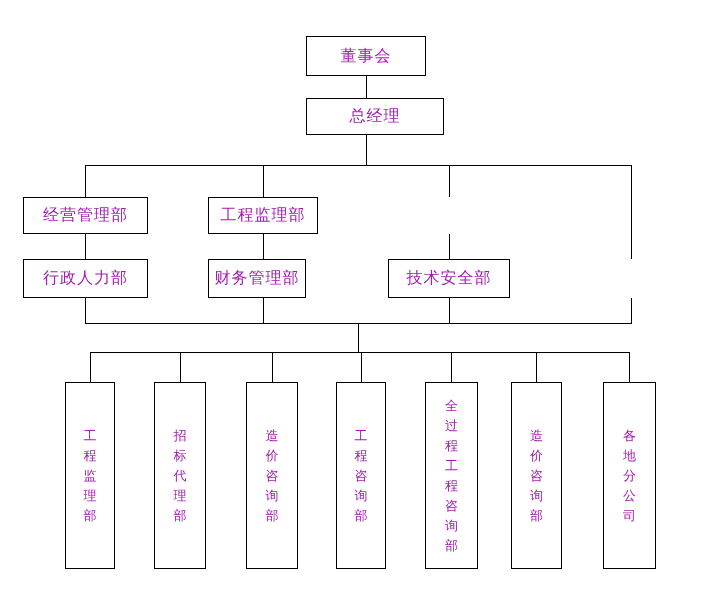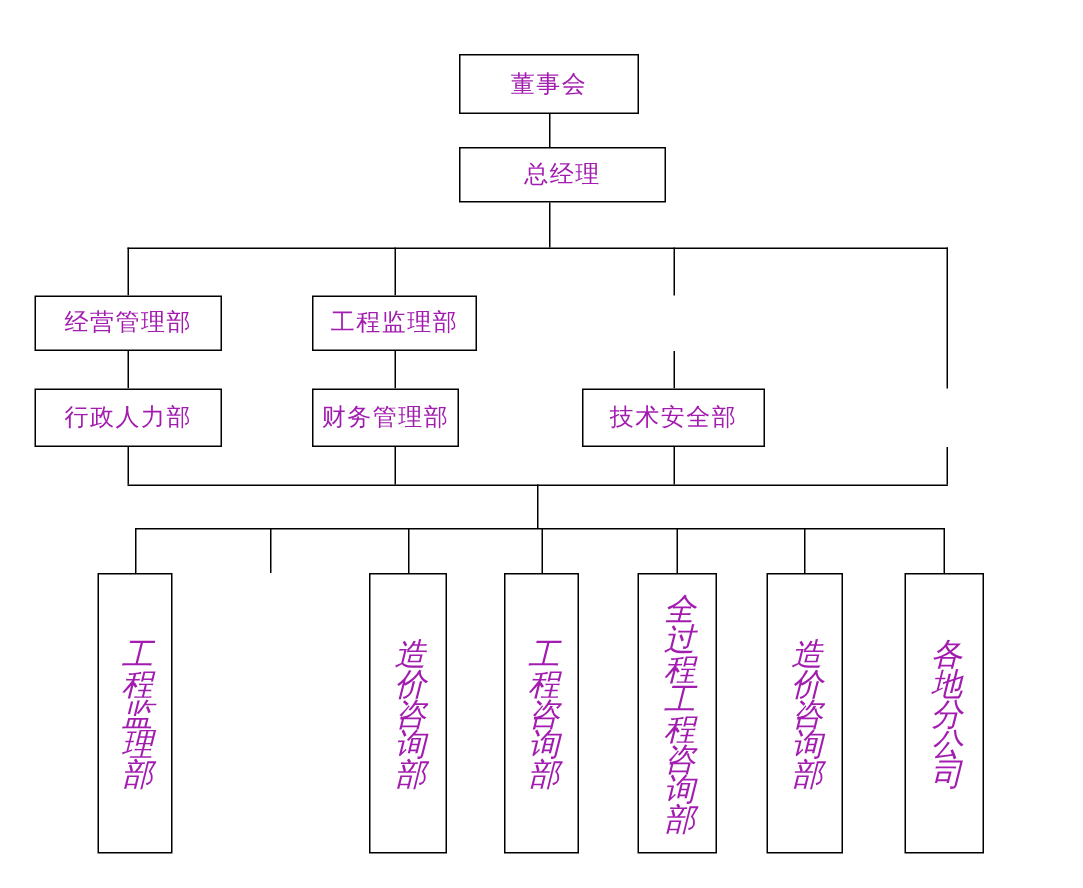--- a/index.html
+++ b/index.html
@@ -20,26 +20,25 @@
     display: flex;
     align-items: center;
     justify-content: center;
     font-size: 16px;
     letter-spacing: 1px;
     white-space: nowrap;
   }
   .vbox { white-space: normal; }
   .vtext {
     width: 18px;
-    font-size: 21px;
+    font-size: 13px;
     line-height: 20px;
     letter-spacing: 0;
     text-align: center;
     word-break: break-all;
-    font-style: italic;
   }
   .line { position: absolute; background: #000000; }
   .v { width: 1px; }
   .h { height: 1px; }
 </style>
 </head>
 <body>
 
 <div class="canvas">
 
@@ -88,20 +87,23 @@
   <div class="box" style="left:208px;top:259px;width:98px;height:39px">
     <span>财务管理部</span>
   </div>
   <div class="box" style="left:388px;top:259px;width:122px;height:39px">
     <span>技术安全部</span>
   </div>
 
   <div class="box vbox" style="left:65px;top:382px;width:50px;height:187px">
     <span class="vtext">工程监理部</span>
   </div>
+  <div class="box vbox" style="left:154px;top:382px;width:52px;height:187px">
+    <span class="vtext">招标代理部</span>
+  </div>
   <div class="box vbox" style="left:246px;top:382px;width:52px;height:187px">
     <span class="vtext">造价咨询部</span>
   </div>
   <div class="box vbox" style="left:336px;top:382px;width:50px;height:187px">
     <span class="vtext">工程咨询部</span>
   </div>
   <div class="box vbox" style="left:425px;top:382px;width:53px;height:187px">
     <span class="vtext">全过程工程咨询部</span>
   </div>
   <div class="box vbox" style="left:511px;top:382px;width:51px;height:187px">

